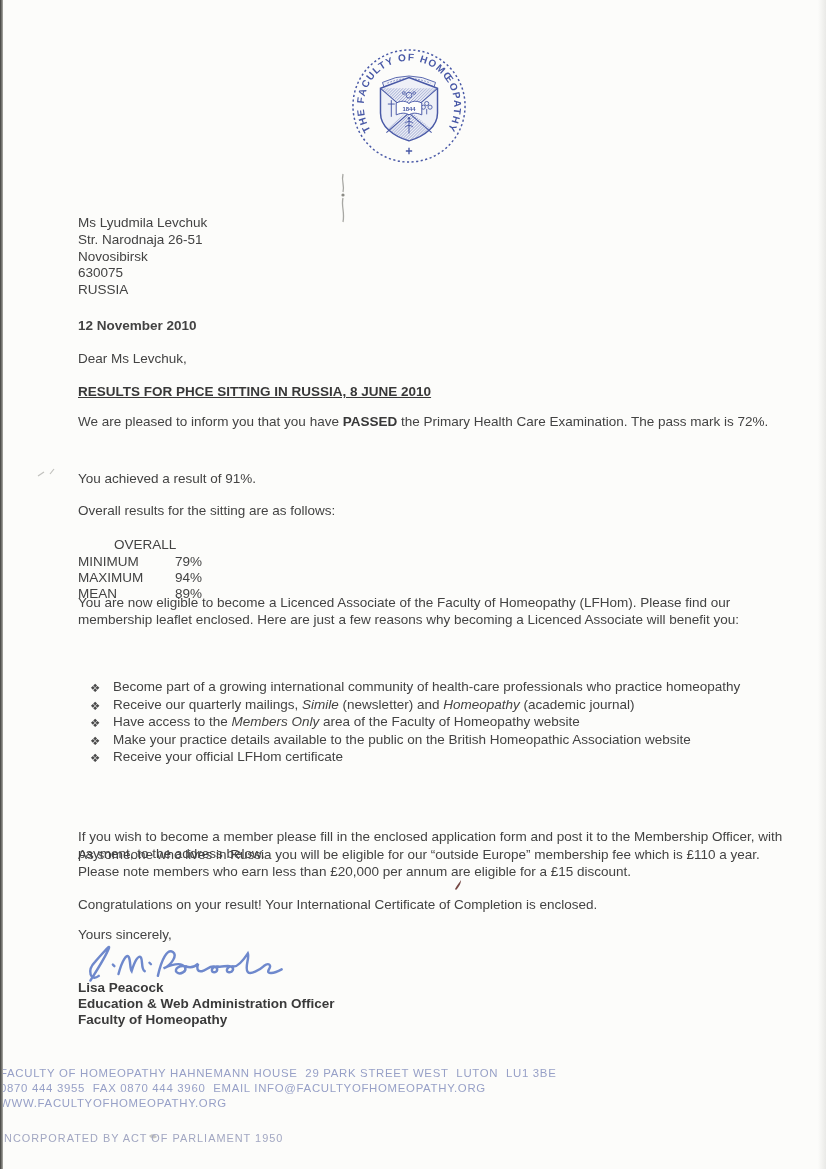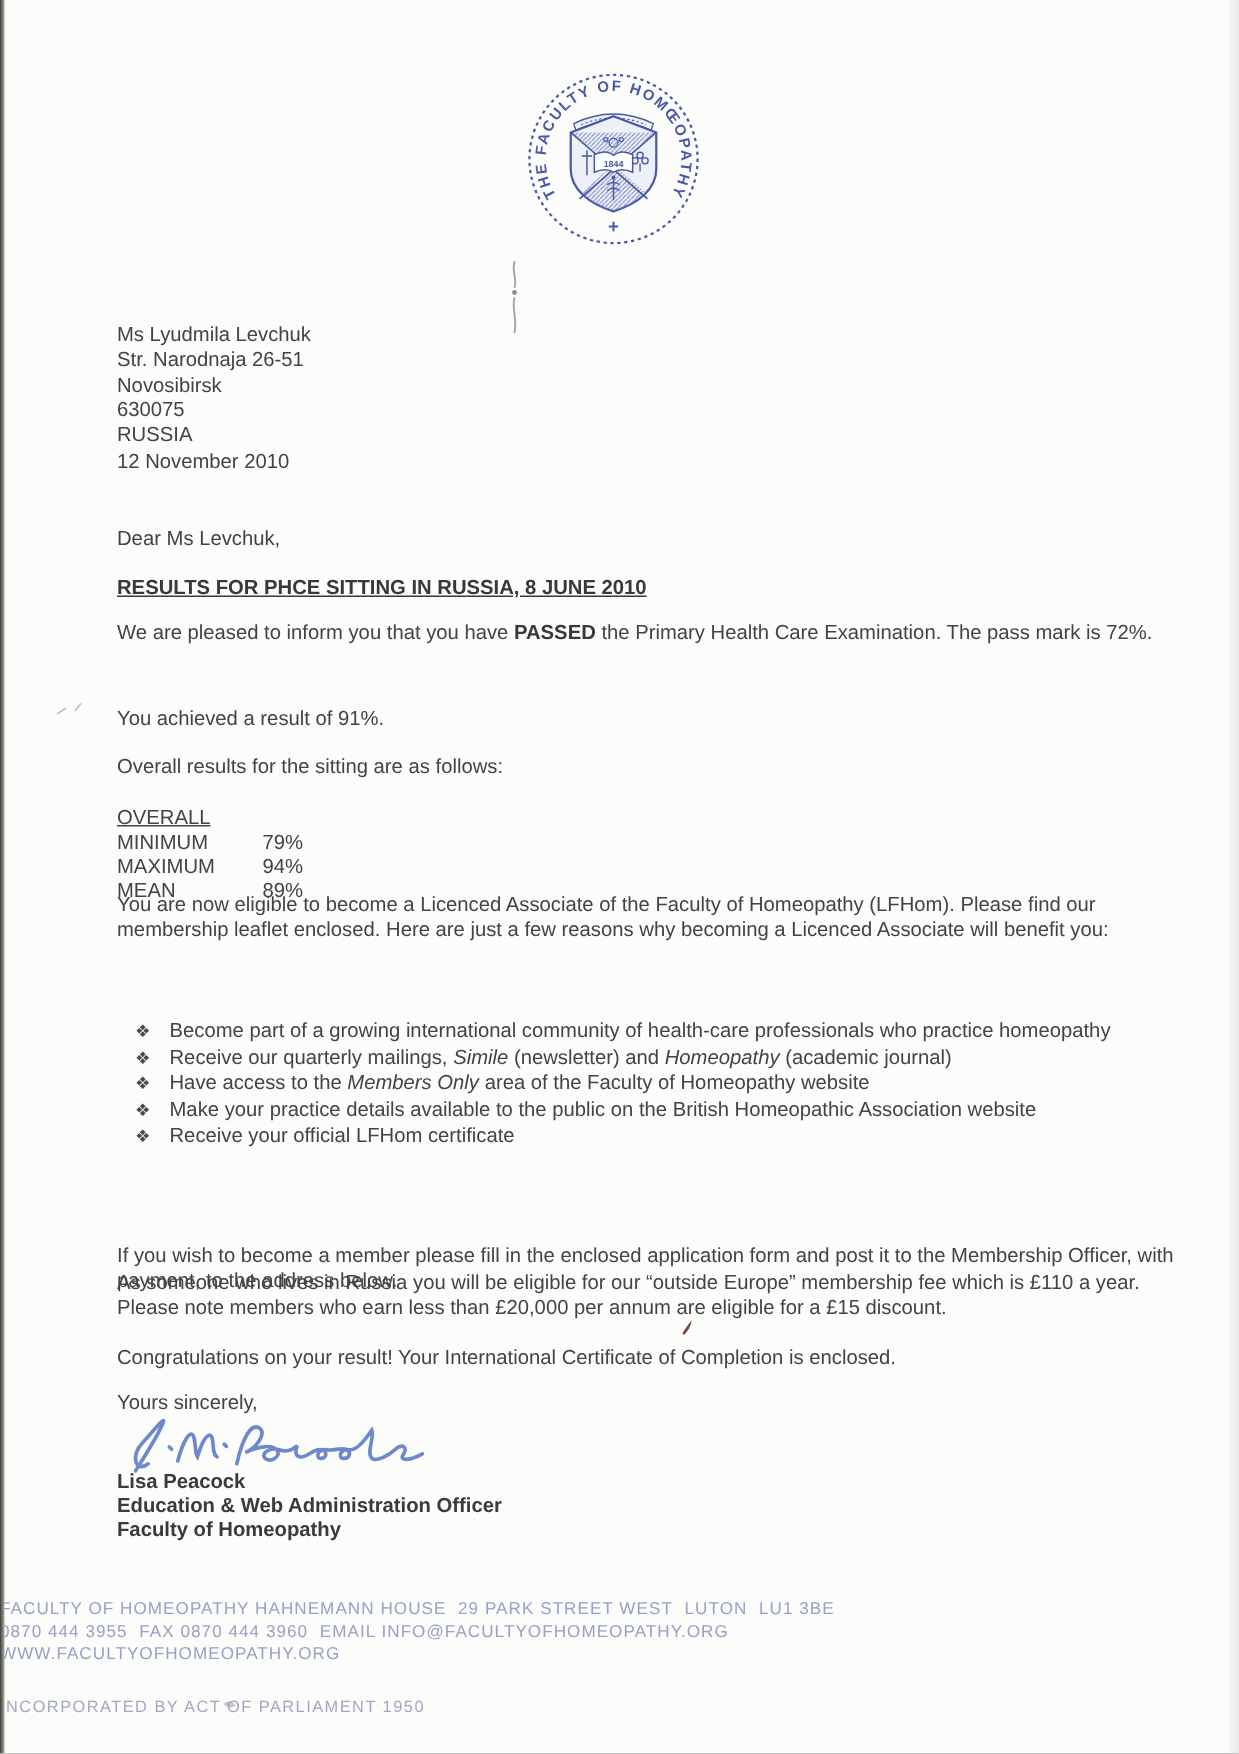--- a/index.html
+++ b/index.html
@@ -15,21 +15,21 @@
   }
   .paper::after{
     content:"";position:absolute;right:0;top:0;width:8px;height:100%;
     background:linear-gradient(to left,rgba(120,120,115,.14),rgba(120,120,115,0));
   }
   .abs{position:absolute;left:78px;}
   .addr div{white-space:nowrap;}
   .subject{text-decoration:underline;color:#3f3f3f;text-align:right;}
   .bold{font-weight:bold;color:#383838;}
   .it{font-style:italic;}
-  .res-head{text-decoration:underline;}
+  .res-head{margin-left:36px;}
   .res-row span.lbl{display:inline-block;width:97px;}
   .res-rows{line-height:16.2px;}
   .bullets{width:655px;}
   .bullet{display:flex;gap:10px;line-height:16.5px;}
   .bullet .bglyph{flex:none;width:13px;font-size:11.5px;color:#4a4a4a;padding-top:1px;}
   .signer{font-weight:bold;color:#3a3a3a;line-height:16.2px;}
   .footer{
     position:absolute;left:0;top:1066px;width:100%;
     color:#97a0c7;font-size:11.4px;line-height:14.8px;letter-spacing:.7px;
   }
@@ -99,21 +99,21 @@
   </svg>
 
   <div class="abs addr" style="top:215px;">
     <div>Ms Lyudmila Levchuk</div>
     <div>Str. Narodnaja 26-51</div>
     <div>Novosibirsk</div>
     <div>630075</div>
     <div>RUSSIA</div>
   </div>
 
-  <div class="abs" style="top:300px;">12 November 2010</div>
+  <div class="abs" style="top:318px;font-weight:bold;">12 November 2010</div>
 
   <div class="abs" style="top:351px;">Dear Ms Levchuk,</div>
 
   <div class="abs subject bold" style="top:384px;">RESULTS FOR PHCE SITTING IN RUSSIA, 8 JUNE 2010</div>
 
   <p class="abs" style="top:400px;width:692px;"><span>We are pleased to inform you that you have </span><span class="bold">PASSED</span><span> the Primary Health Care Examination. The pass mark is 72%.</span></p>
 
   <div class="abs" style="top:471px;">You achieved a result of 91%.</div>
 
   <div class="abs" style="top:503px;">Overall results for the sitting are as follows:</div>

